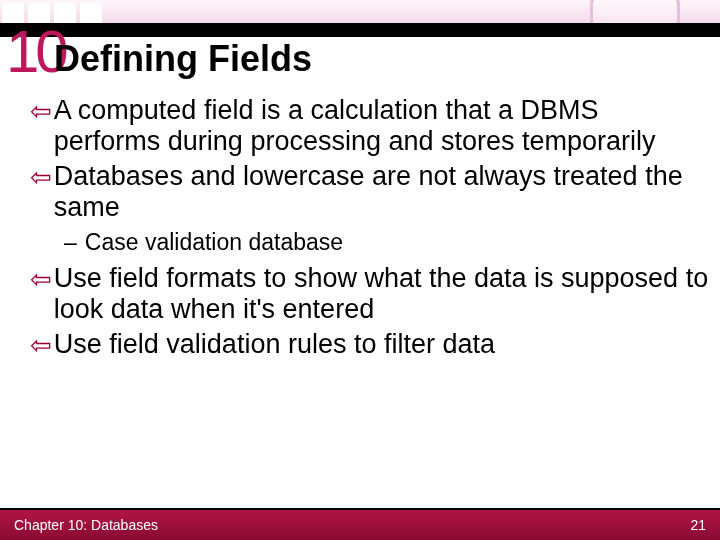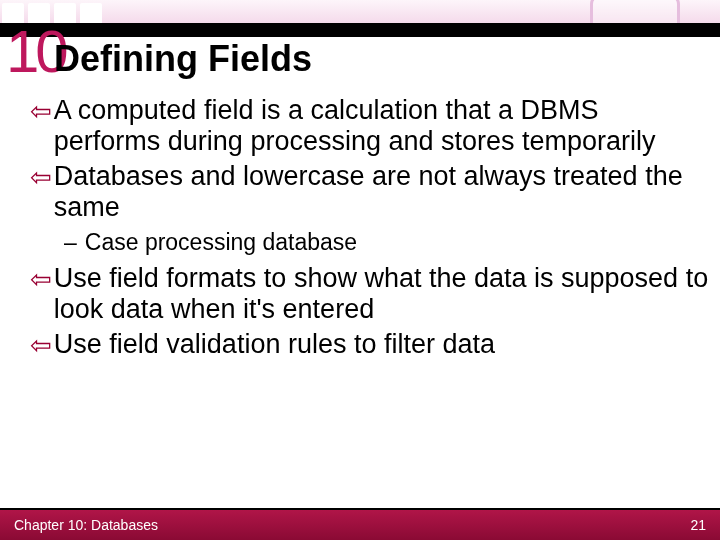--- a/index.html
+++ b/index.html
@@ -146,21 +146,21 @@
       <span class="text">A computed field is a calculation that a DBMS performs during processing and stores temporarily</span>
     </div>
 
     <div class="b1">
       <span class="arrow">⇦</span>
       <span class="text">Databases and lowercase are not always treated the same</span>
     </div>
 
     <div class="b2">
       <span class="dash">–</span>
-      <span class="text">Case processing database</span>
+      <span class="text">Case validation database</span>
     </div>
 
     <div class="b1">
       <span class="arrow">⇦</span>
       <span class="text">Use field formats to show what the data is supposed to look data when it's entered</span>
     </div>
 
     <div class="b1">
       <span class="arrow">⇦</span>
       <span class="text">Use field validation rules to filter data</span>

